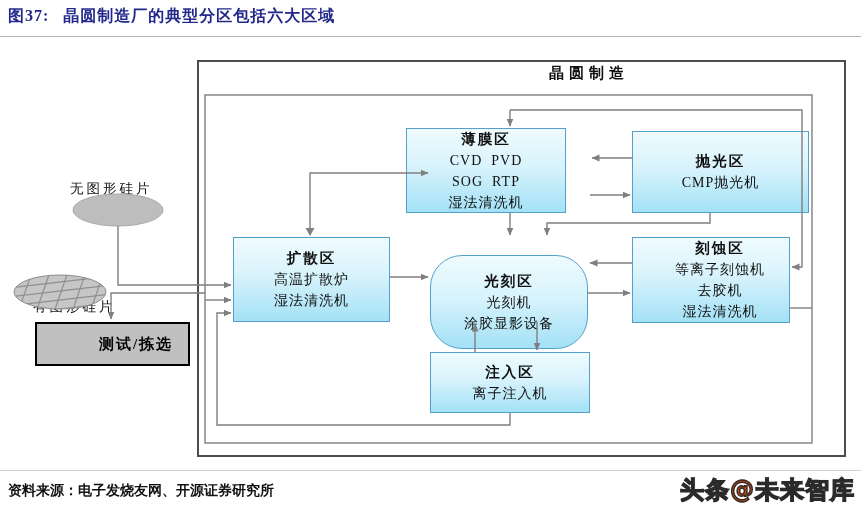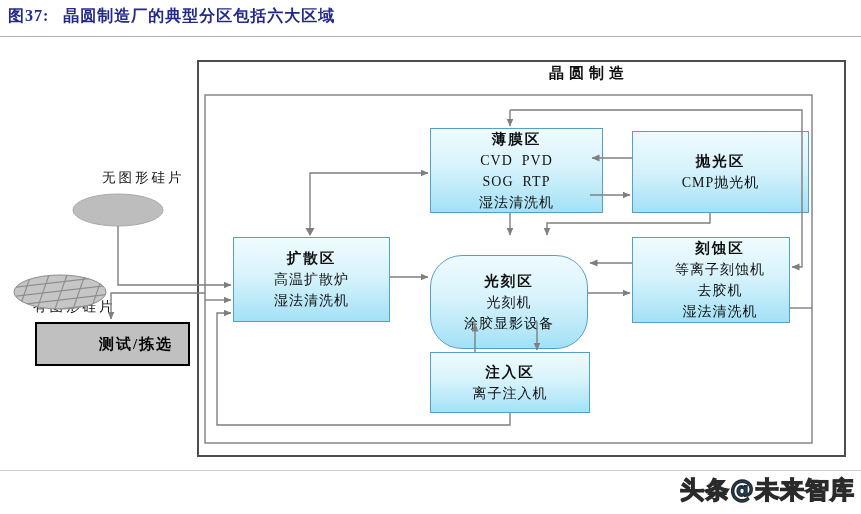--- a/index.html
+++ b/index.html
@@ -12,21 +12,21 @@
   .fig-header .lbl{margin-right:14px;}
   .hdr-divider{position:absolute;left:0;top:36px;width:861px;height:0;
                border-top:1px solid #b3b3b3;}
   
   .ftr-divider{position:absolute;left:0;top:470px;width:861px;height:0;
                border-top:1px solid #d0d0d0;}
   .fig-footer{position:absolute;left:8px;top:482px;font-weight:bold;
               font-size:14px;color:#111;
               font-family:"Liberation Serif","DejaVu Serif",serif;}
   .watermark{position:absolute;right:6px;top:474px;font-weight:bold;font-size:24px;
-             color:#0c4a6e;-webkit-text-stroke:1.3px #2a2a2a;
+             color:#c2410c;-webkit-text-stroke:1.3px #2a2a2a;
              text-shadow:0 0 1px #555;letter-spacing:1px;
              font-family:"DejaVu Sans",sans-serif;}
   
   .outer-box{position:absolute;left:197px;top:60px;width:645px;height:393px;
              border:2.5px solid #4d4d4d;background:transparent;}
   .container-title{position:absolute;left:197px;top:64px;width:784px;
              text-align:center;font-weight:bold;font-size:15px;color:#111;
              letter-spacing:5px;
              font-family:"Liberation Serif","DejaVu Serif",serif;}
   
@@ -52,21 +52,21 @@
 <div class="page">
 
   <div class="fig-header">
     <span class="lbl">图37:</span><span>晶圆制造厂的典型分区包括六大区域</span>
   </div>
   <div class="hdr-divider"></div>
 
   <div class="outer-box"></div>
   <div class="container-title">晶圆制造</div>
 
-  <div class="zone" style="left:430px;top:128px;width:173px;height:85px;">
+  <div class="zone" style="left:406px;top:128px;width:160px;height:85px;">
     <div class="zone-title">薄膜区</div>
     <div class="zone-line">CVD  PVD</div>
     <div class="zone-line">SOG  RTP</div>
     <div class="zone-line">湿法清洗机</div>
   </div>
 
   <div class="zone" style="left:632px;top:131px;width:177px;height:82px;">
     <div class="zone-title">抛光区</div>
     <div class="zone-line">CMP抛光机</div>
   </div>
@@ -88,21 +88,21 @@
     <div class="zone-line">等离子刻蚀机</div>
     <div class="zone-line">去胶机</div>
     <div class="zone-line">湿法清洗机</div>
   </div>
 
   <div class="zone" style="left:430px;top:352px;width:160px;height:61px;">
     <div class="zone-title">注入区</div>
     <div class="zone-line">离子注入机</div>
   </div>
 
-  <div class="side-label" style="left:70px;top:169px;margin-left:32px;">无图形硅片</div>
+  <div class="side-label" style="left:70px;top:180px;">无图形硅片</div>
   <div class="side-label" style="left:33px;top:256px;margin-top:42px;">有图形硅片</div>
   <div class="test-box">
     <span>测试/拣选</span>
   </div>
 
   <svg class="flow" width="861" height="514" viewBox="0 0 861 514">
     <defs>
       <marker id="arr" markerWidth="9" markerHeight="8" refX="7.5" refY="3.5" orient="auto" markerUnits="userSpaceOnUse">
         <path d="M0,0 L8,3.5 L0,7 z" fill="#7f7f7f"></path>
       </marker>
@@ -160,15 +160,16 @@
 
       <path d="M118,226 V285 H231" marker-end="url(#arr)"></path>
 
       <path d="M205,293 H111 V319" marker-end="url(#arr)"></path>
     </g>
 
     <polygon points="305.5,228 314.5,228 310,236" fill="#7f7f7f"></polygon>
   </svg>
 
   <div class="ftr-divider"></div>
+  <div class="fig-footer">资料来源：电子发烧友网、开源证券研究所</div>
   <div class="watermark">头条@未来智库</div>
 
 </div>
 
 </body></html>

